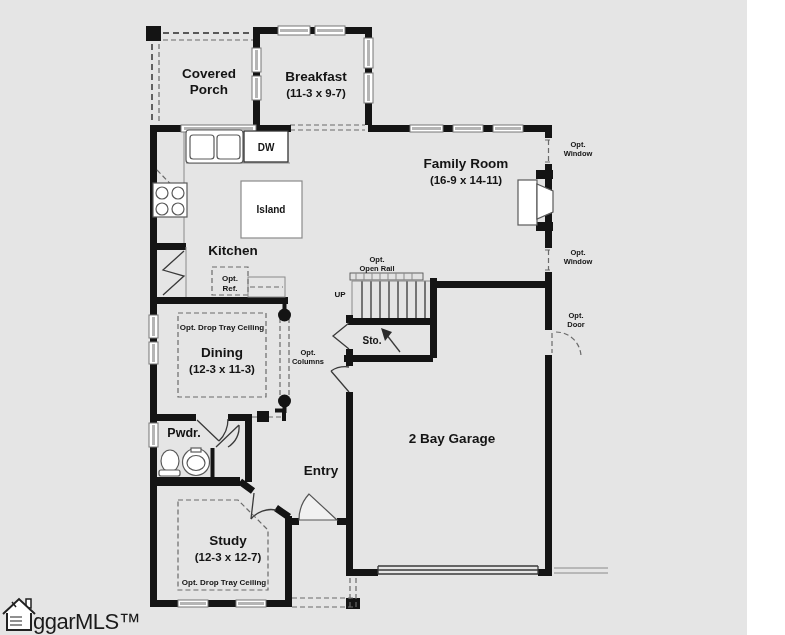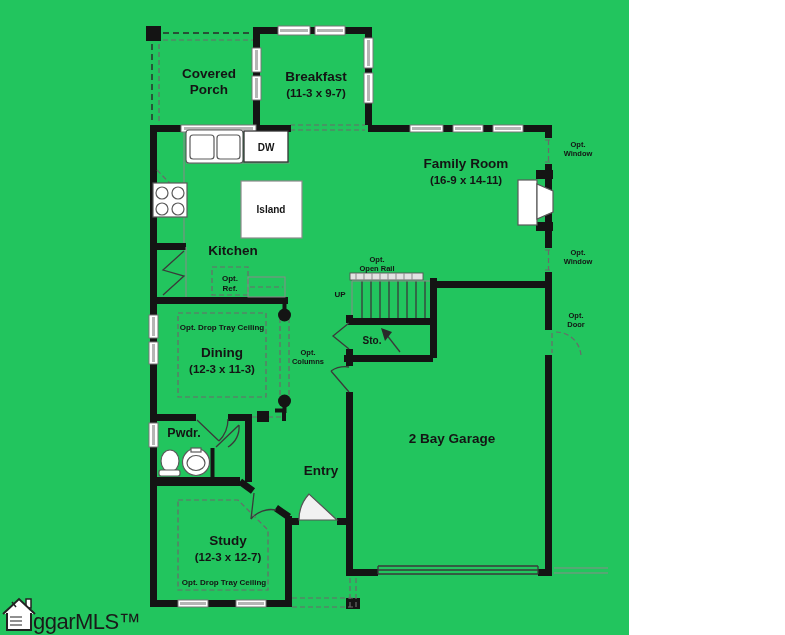--- a/index.html
+++ b/index.html
@@ -1,16 +1,16 @@
 <!DOCTYPE html>
 <html><head>
 <meta charset="utf-8">
 <style>
   html,body{margin:0;padding:0;background:#fff;}
-  .page{width:629px;height:635px;position:relative;background:#22c55e;overflow:hidden;}
+  .page{width:747px;height:635px;position:relative;background:#e5e5e5;overflow:hidden;}
   svg{display:block;}
   .wall{stroke:#141414;stroke-width:7;fill:none;stroke-linecap:butt;}
   .wall8{stroke:#141414;stroke-width:9;fill:none;stroke-linecap:butt;}
   .wall4{stroke:#141414;stroke-width:4;fill:none;}
   .thin{stroke:#8a8a8a;stroke-width:1;fill:none;}
   .thind{stroke:#3a3a3a;stroke-width:1.3;fill:none;}
   .dash{stroke:#6a6a6a;stroke-width:1.2;fill:none;stroke-dasharray:5 3;}
   .dashd{stroke:#2a2a2a;stroke-width:1.4;fill:none;stroke-dasharray:6 4;}
   .winrect{fill:#ffffff;stroke:#777;stroke-width:1;}
   .winbar{stroke:#b5b5b5;stroke-width:3;fill:none;}

